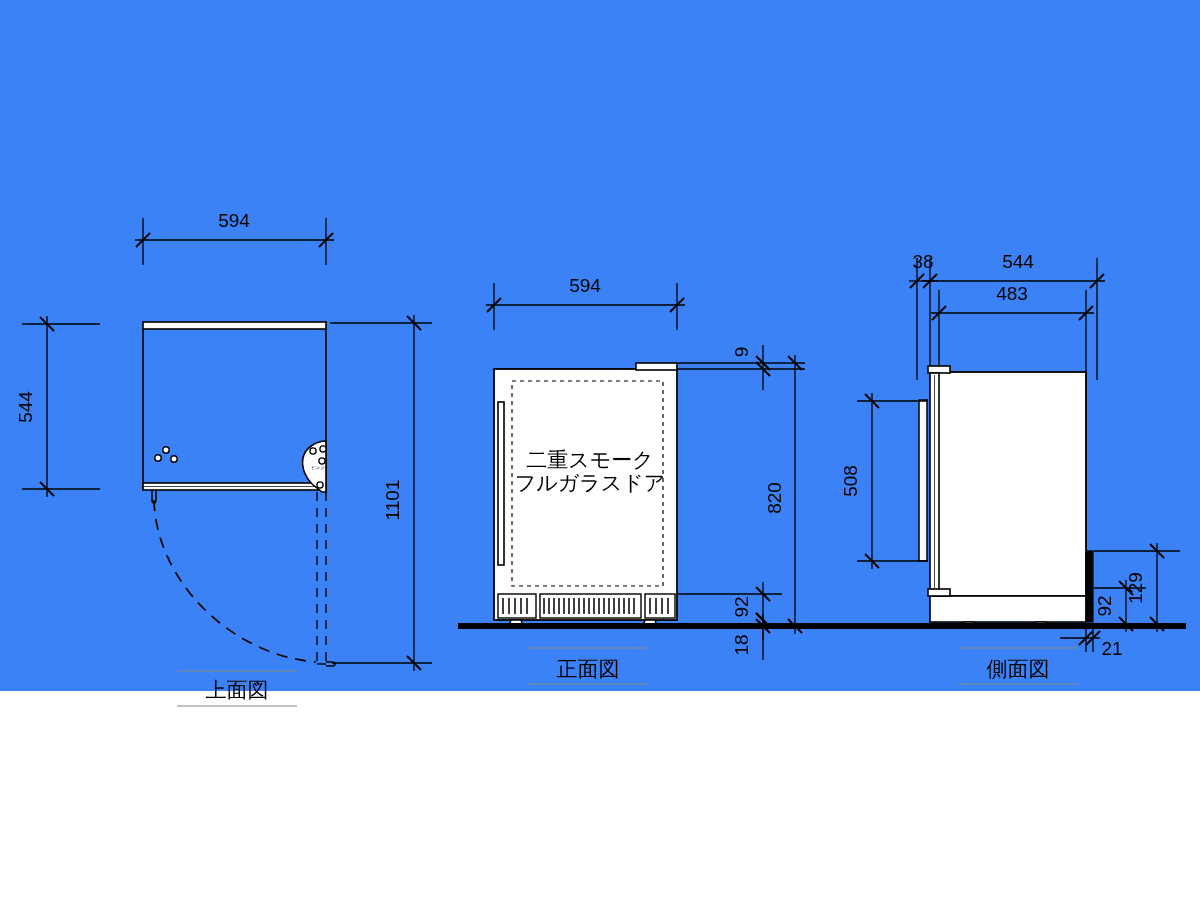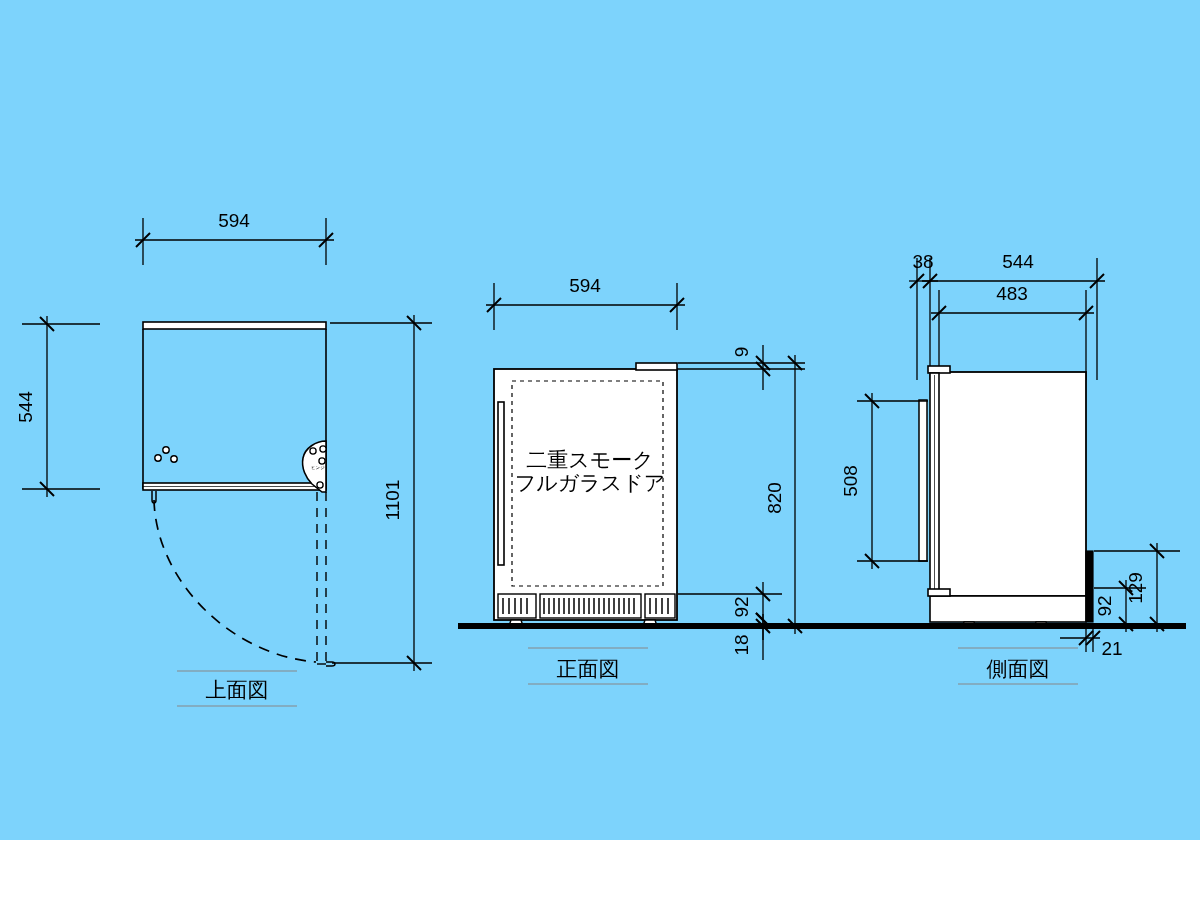--- a/index.html
+++ b/index.html
@@ -10,22 +10,22 @@
   }
   body {
     width: 1200px;
     height: 900px;
     font-family: "Liberation Sans", "DejaVu Sans", sans-serif;
     overflow: hidden;
   }
   #drawing-root {
     position: relative;
     width: 1200px;
-    height: 840px;
-    background: #7dd3fc;
+    height: 691px;
+    background: #3b82f6;
   }
   svg.sheet {
     position: absolute;
     left: 0;
     top: 0;
     width: 1200px;
     height: 900px;
     display: block;
   }
   text {

